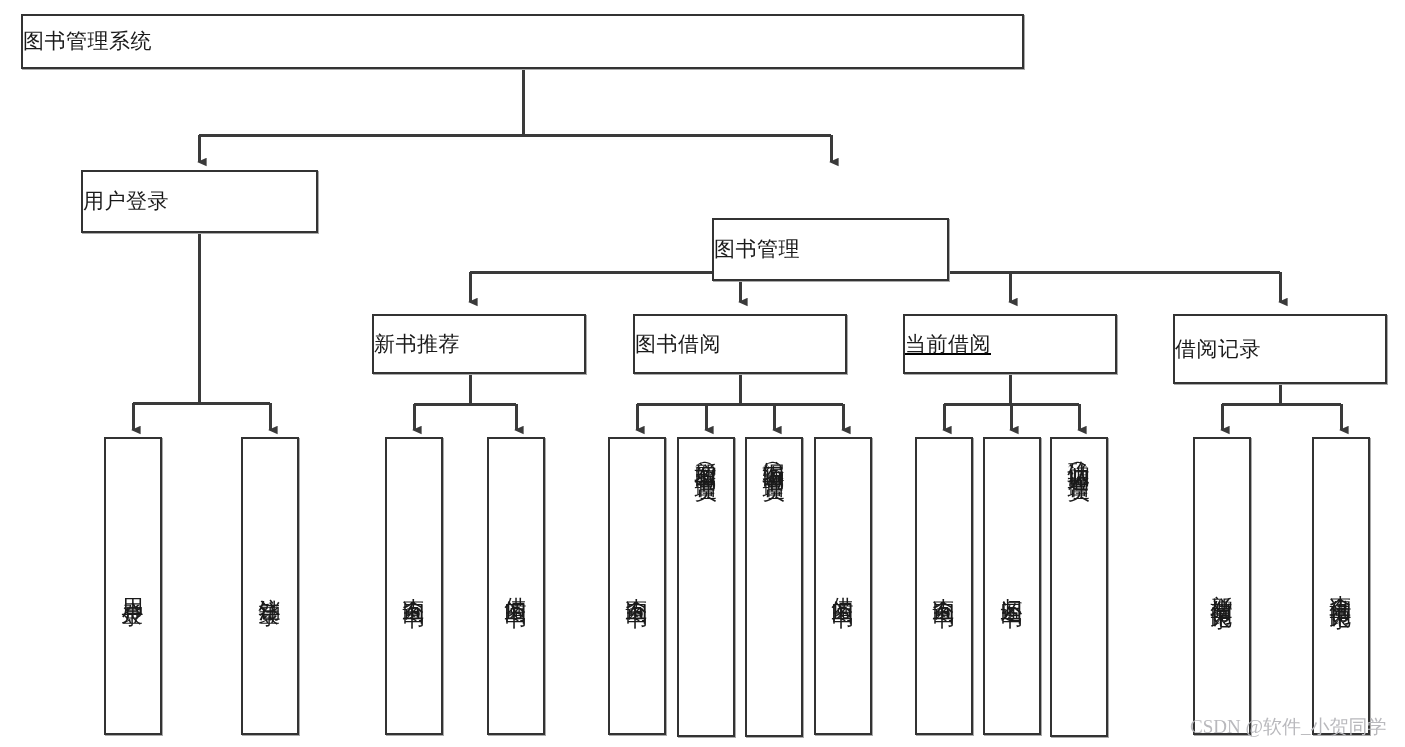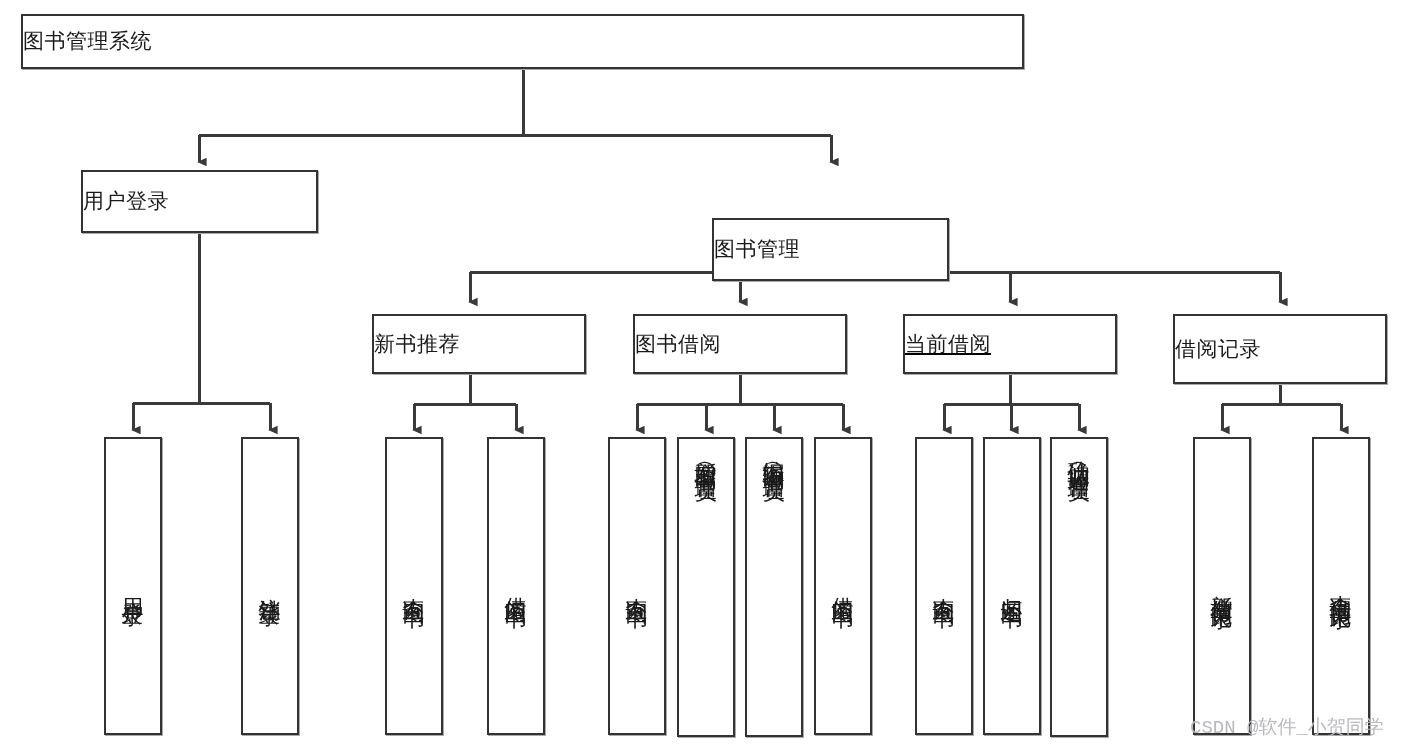--- a/index.html
+++ b/index.html
@@ -59,21 +59,21 @@
     align-items: flex-start;
   }
   #watermark {
     position: absolute;
     left: 1190px;
     top: 714px;
     font-size: 19px;
     color: #b9b9bd;
     white-space: nowrap;
     z-index: 6;
-    font-family: Liberation Mono, monospace;
+    font-family: Liberation Serif, serif;
   }
 </style>
 </head>
 <body>
 
 <div id="diagram-root">
 
   <svg class="layer" viewBox="0 0 1405 747" xmlns="http://www.w3.org/2000/svg">
     <defs>
       <marker id="arrowhead" markerWidth="10" markerHeight="10" refX="4.2" refY="7.6" orient="auto" markerUnits="userSpaceOnUse">

